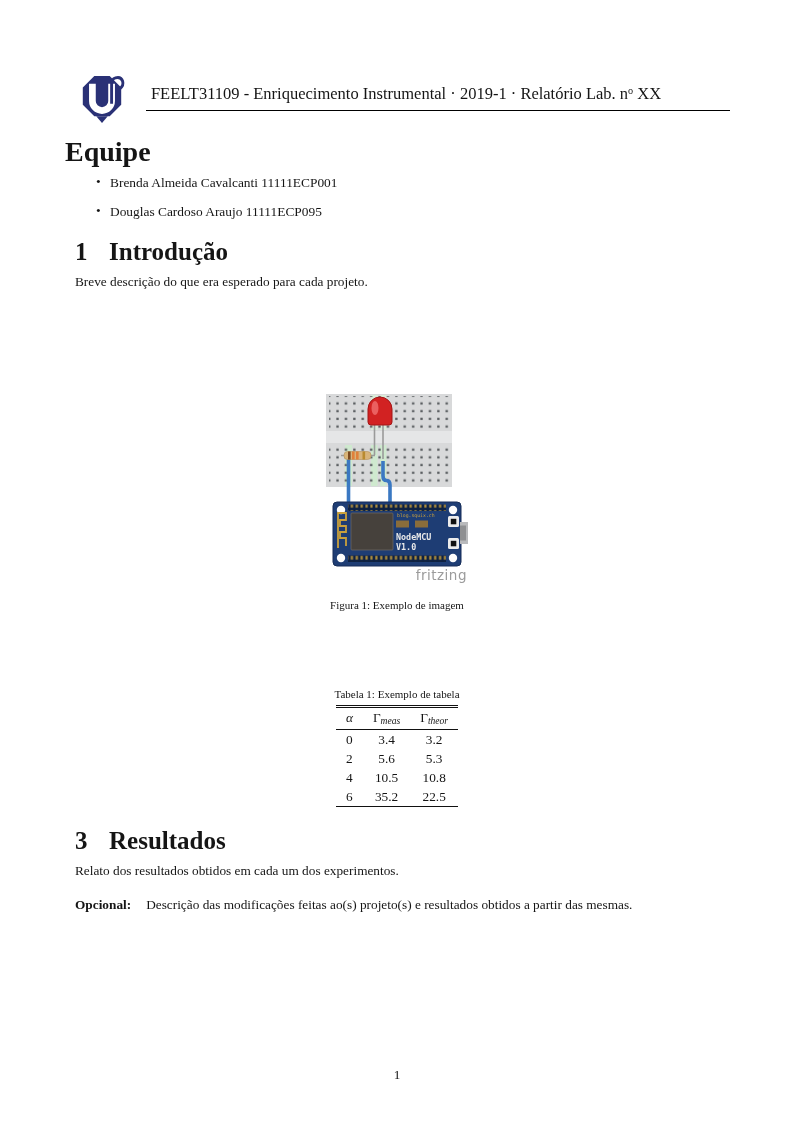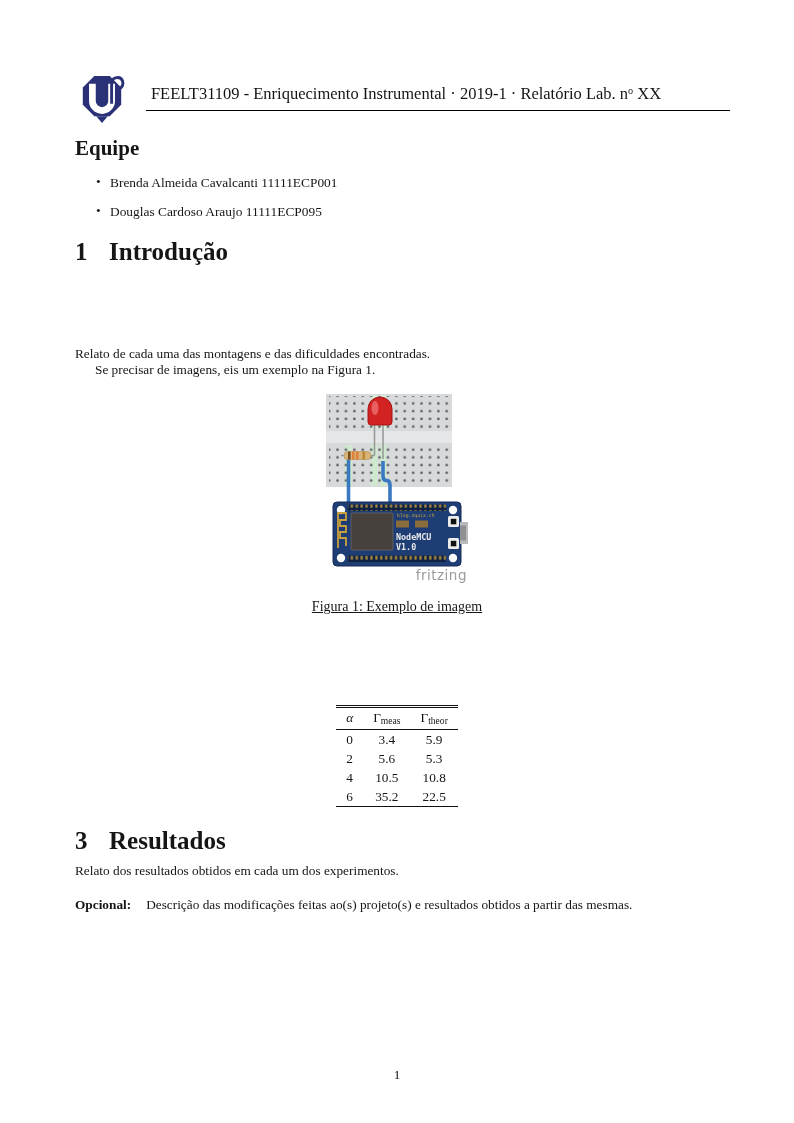--- a/index.html
+++ b/index.html
@@ -27,67 +27,66 @@
   .team-item .blt{position:absolute;left:-14px;top:-1px;}
 
   
   .mono{font-family:"Liberation Mono","DejaVu Sans Mono",monospace;font-size:12.4px;letter-spacing:-.2px;}
 
   
   .lx-a{font-size:68%;vertical-align:.38em;margin-left:-.14em;margin-right:-.04em;}
   .lx-e{vertical-align:-.22em;margin-left:-.09em;margin-right:-.05em;}
 
   
-  .caption{left:0;width:794px;text-align:center;font-size:14px;text-decoration:underline;}
+  .caption{left:0;width:794px;text-align:center;font-size:11px;}
 
   
   .tbl-wrap{left:0;width:794px;display:flex;justify-content:center;}
   table.lab{border-collapse:collapse;font-size:13.3px;border-top:3px double #111;border-bottom:1.2px solid #111;}
   table.lab th{font-weight:normal;border-bottom:1.2px solid #111;padding:2px 10px 3px;}
   table.lab td{padding:1.5px 10px;text-align:center;}
   .math-it{font-style:italic;}
-  .msub{font-size:.72em;vertical-align:-.25em;}
+  .msub{font-size:.72em;font-style:italic;vertical-align:-.25em;}
 
   .opt-label{font-weight:700;margin-right:15px;}
 
   .pageno{left:0;width:794px;text-align:center;font-size:13.3px;}
 </style>
 </head>
 <body>
 
 <div class="page">
 
   <svg class="abs" style="left:78px;top:70px" width="48" height="58" viewBox="0 0 50 58">
     <path d="M17,5 L33,5 L45,17 L45,35 L33,47 L17,47 L5,35 L5,17 Z" fill="#2a3176"></path>
     <path d="M19,47 L31,47 L25,54 Z" fill="#2a3176"></path>
     <path d="M15,13 V31 a10,10 0 0 0 20,0 V13" stroke="#ffffff" stroke-width="7" fill="none"></path>
     <path d="M35,34 V13 q0,-5 4,-6 q6,-1.5 7.5,3.5 q1.2,4.5 -2.5,7.5" stroke="#2a3176" stroke-width="3" fill="none"></path>
   </svg>
 
   <div class="abs hdr-title nowrap" style="transform-origin: left top; transform: scaleX(0.983165);"><span>FEELT31109 - Enriquecimento Instrumental · 2019-1 · Relatório Lab. n</span><span class="sup">o</span><span> XX</span></div>
 
-  <div class="abs big-h" style="left:75px;top:136px;font-size:21px">Equipe</div>
+  <div class="abs big-h" style="left:65px;top:136px;font-size:28px">Equipe</div>
 
   <div class="abs team-list">
     <div class="team-item">
       <span class="blt">•</span>
       <span>Brenda Almeida Cavalcanti 11111ECP001</span>
     </div>
     <div class="team-item">
       <span class="blt">•</span>
       <span>Douglas Cardoso Araujo 11111ECP095</span>
     </div>
   </div>
 
   <div class="abs big-h" style="left:75px;top:238px">
     <span class="sec-num">1</span><span>Introdução</span>
   </div>
-
-  <div class="abs body-txt nowrap" style="left:75px;top:346px">Relato de cada uma das montagens e das dificuldades encontradas.</div>
-  <div class="abs body-txt nowrap" style="left:95px;top:362px">Se precisar de imagens, eis um exemplo na Figura 1.</div>
+  <div class="abs body-txt nowrap" style="left:75px;top:274px">Breve descrição do que era esperado para cada projeto.</div>
+
 
   <svg class="abs" style="left:325px;top:392px" width="143" height="192" viewBox="0 0 143 192">
     <defs>
       <pattern id="bbdots" width="8.4" height="7.7" patternUnits="userSpaceOnUse">
         <rect x="3" y="2.6" width="2.3" height="2.3" fill="#585c5f"></rect>
       </pattern>
       <pattern id="pins" width="4.9" height="6.5" patternUnits="userSpaceOnUse">
         <rect x="1.3" y="1.2" width="2.2" height="4" fill="#c9a03c" opacity="0.85"></rect>
       </pattern>
     </defs>
@@ -160,35 +159,36 @@
     </g>
 
     <text x="142" y="188" text-anchor="end" font-size="13.5" fill="#9b9b9b" font-family="DejaVu Sans, sans-serif" letter-spacing="0.5">fritzing</text>
   </svg>
 
   <div class="abs caption" style="top:599px">Figura 1: Exemplo de imagem</div>
 
   <div class="abs body-txt" style="left:75px;top:631px;line-height:18px">
   </div>
 
+  <div class="abs caption" style="top:688px">Tabela 1: Exemplo de tabela</div>
 
   <div class="abs tbl-wrap" style="top:705px">
     <table class="lab">
       <thead>
         <tr>
           <th><span class="math-it">α</span></th>
           <th><span>Γ</span><span class="msub">meas</span></th>
           <th><span>Γ</span><span class="msub">theor</span></th>
         </tr>
       </thead>
       <tbody>
         <tr>
           <td>0</td>
           <td>3.4</td>
-          <td>5.9</td>
+          <td>3.2</td>
         </tr>
         <tr>
           <td>2</td>
           <td>5.6</td>
           <td>5.3</td>
         </tr>
         <tr>
           <td>4</td>
           <td>10.5</td>
           <td>10.8</td>

